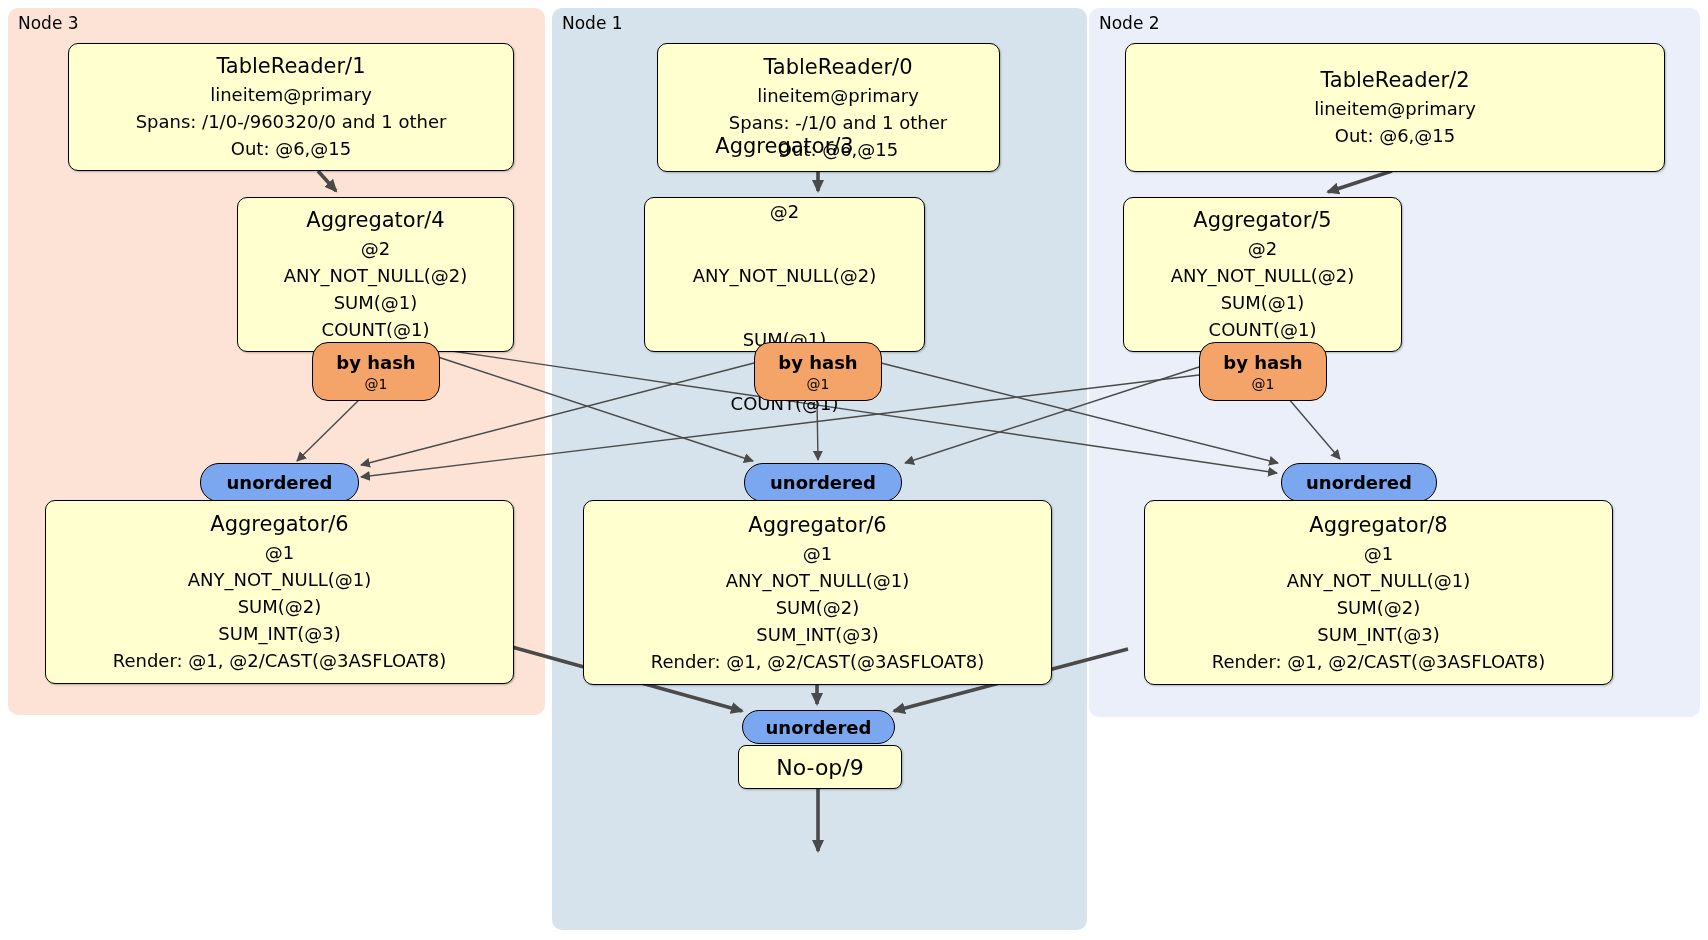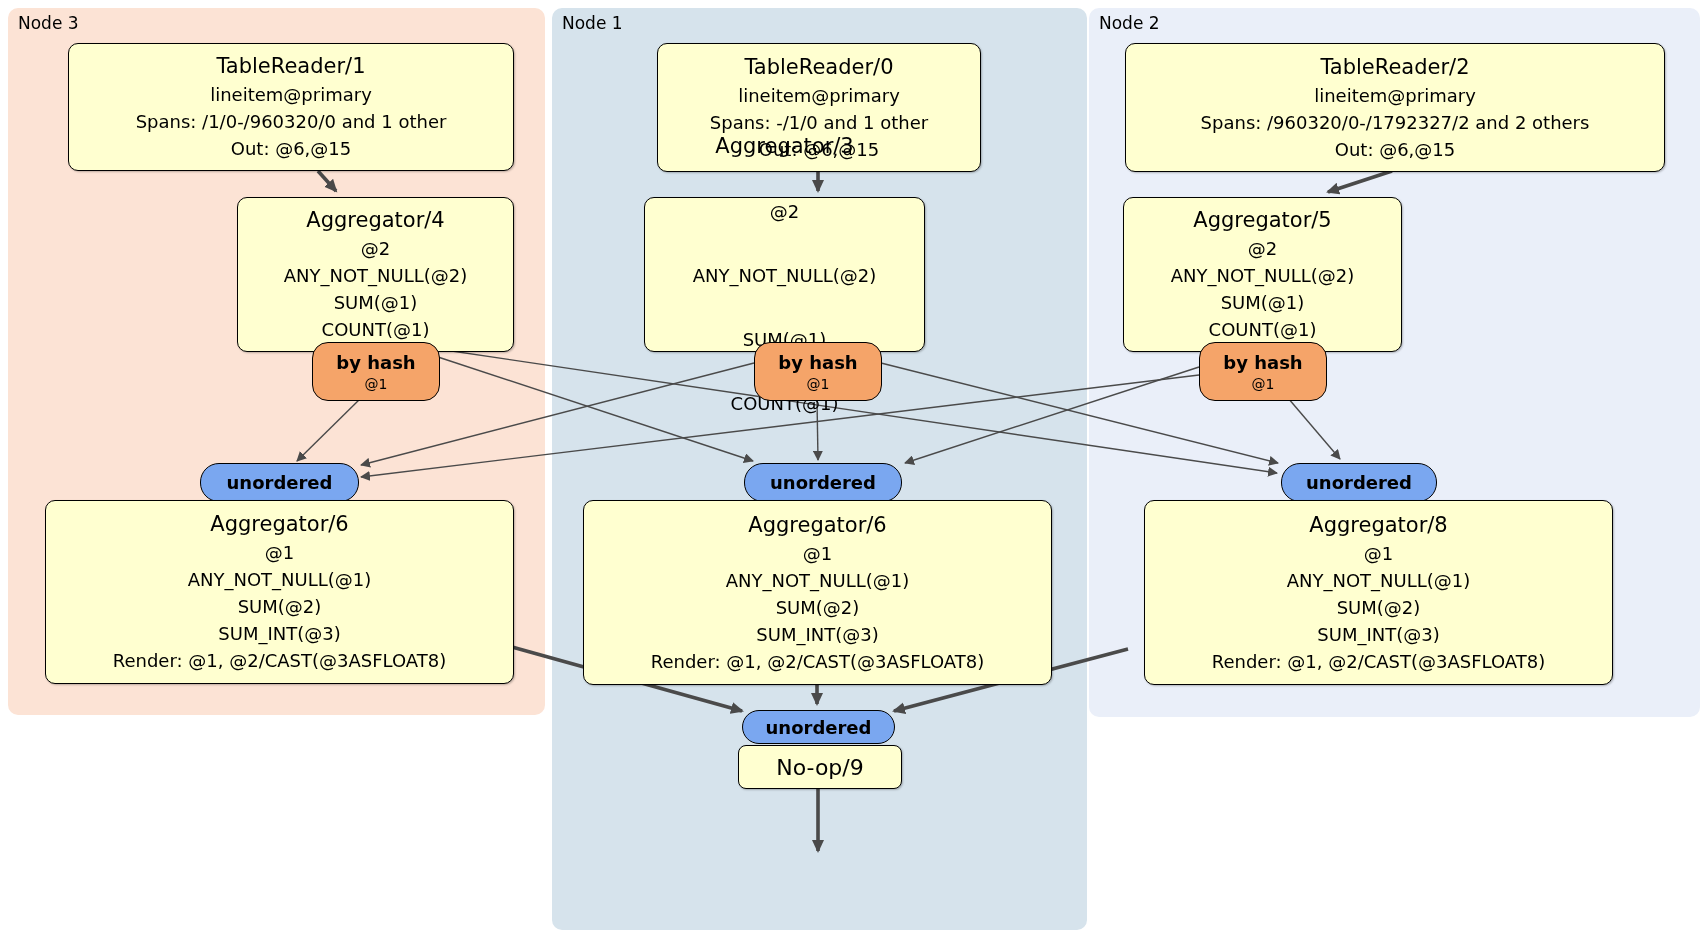--- a/index.html
+++ b/index.html
@@ -72,30 +72,29 @@
       <path d="M1288,398 L1340,459" marker-end="url(#ah)"></path>
     </g>
   </svg>
 
   <div class="pbox" style="left:68px;top:43px;width:444px;height:126px;">
     <div class="title">TableReader/1</div>
     <div class="line">lineitem@primary</div>
     <div class="line">Spans: /1/0-/960320/0 and 1 other</div>
     <div class="line">Out: @6,@15</div>
   </div>
-  <div class="pbox" style="left:657px;top:43px;width:322px;height:127px;">
+  <div class="pbox" style="left:657px;top:43px;width:322px;height:127px;padding-left:19px;">
     <div class="title">TableReader/0</div>
     <div class="line">lineitem@primary</div>
     <div class="line">Spans: -/1/0 and 1 other</div>
     <div class="line">Out: @6,@15</div>
   </div>
   <div class="pbox" style="left:1125px;top:43px;width:538px;height:127px;">
     <div class="title">TableReader/2</div>
     <div class="line">lineitem@primary</div>
-    <div class="line">Spans: /960320/0-/1792327/2 and 2 others</div>
     <div class="line">Out: @6,@15</div>
   </div>
 
   <div class="pbox" style="left:237px;top:197px;width:275px;height:153px;">
     <div class="title">Aggregator/4</div>
     <div class="line">@2</div>
     <div class="line">ANY_NOT_NULL(@2)</div>
     <div class="line">SUM(@1)</div>
     <div class="line">COUNT(@1)</div>
   </div>

